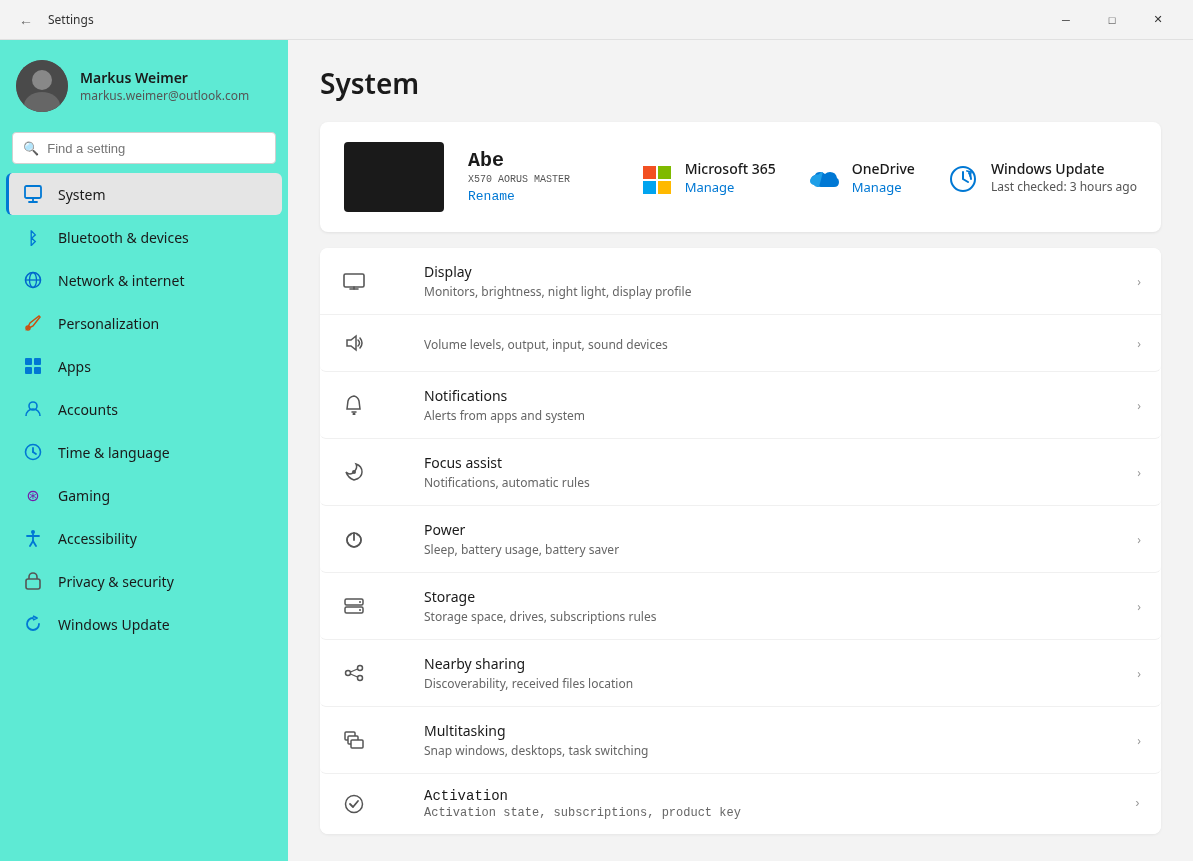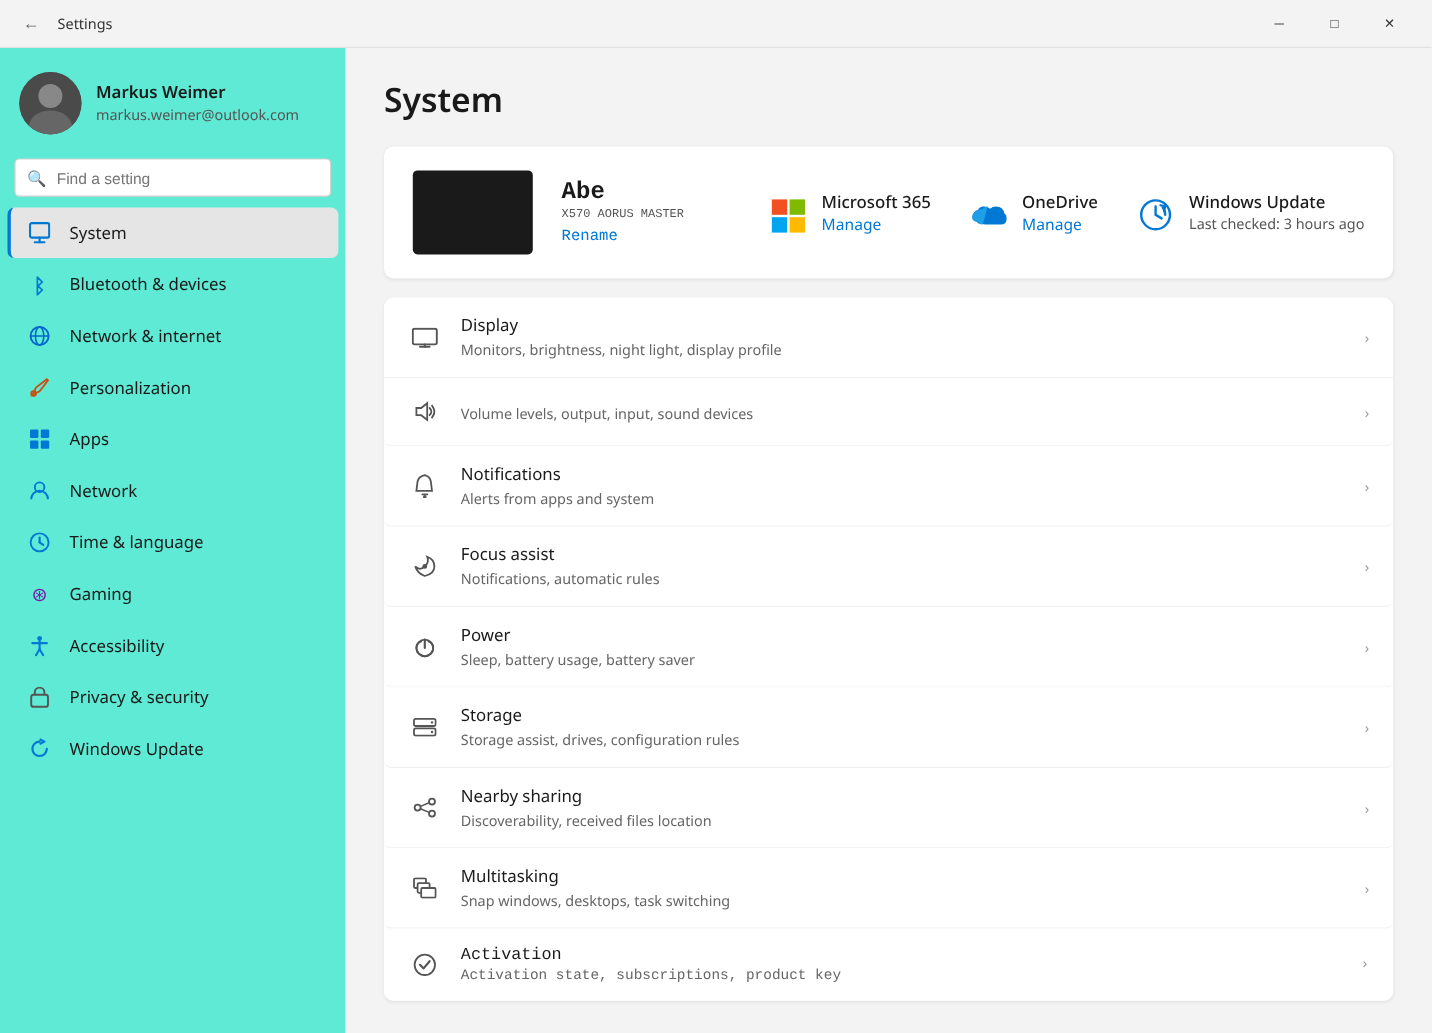--- a/index.html
+++ b/index.html
@@ -224,21 +224,21 @@
     .row-icon {
       width: 28px;
       height: 28px;
       display: flex;
       align-items: center;
       justify-content: center;
       color: #555;
       font-size: 18px;
       flex-shrink: 0;
     }
-    .row-text { flex: 1; }
+    .row-text { flex: 1; margin-left: 40px; }
     .row-title { font-size: 14px; color: #1a1a1a; font-weight: 400; }
     .row-desc { font-size: 12px; color: #666; margin-top: 2px; }
     .row-chevron { color: #999; font-size: 12px; }
 
     
     .icon-blue { color: #0078d4; }
 
     
     .content::-webkit-scrollbar { width: 6px; }
     .content::-webkit-scrollbar-track { background: transparent; }
@@ -345,21 +345,21 @@
         <span class="nav-label">Apps</span>
       </div>
 
       <div class="nav-item">
         <div class="nav-icon" style="color:#0078d4;">
           <svg width="18" height="18" viewBox="0 0 18 18" fill="none">
             <circle cx="9" cy="6" r="4" stroke="#0078d4" stroke-width="1.6" fill="none"></circle>
             <path d="M2 16c0-3.866 3.134-7 7-7s7 3.134 7 7" stroke="#0078d4" stroke-width="1.6" fill="none"></path>
           </svg>
         </div>
-        <span class="nav-label">Network</span>
+        <span class="nav-label">Accounts</span>
       </div>
 
       <div class="nav-item">
         <div class="nav-icon" style="color:#0078d4;">
           <svg width="18" height="18" viewBox="0 0 18 18" fill="none">
             <circle cx="9" cy="9" r="7.5" stroke="#0078d4" stroke-width="1.6" fill="none"></circle>
             <line x1="9" y1="5" x2="9" y2="9" stroke="#0078d4" stroke-width="1.8" stroke-linecap="round"></line>
             <line x1="9" y1="9" x2="12" y2="11" stroke="#0078d4" stroke-width="1.8" stroke-linecap="round"></line>
           </svg>
         </div>
@@ -544,21 +544,21 @@
         <div class="row-icon">
           <svg width="20" height="16" viewBox="0 0 20 16" fill="none">
             <rect x="1" y="1" width="18" height="6" rx="1.5" stroke="#555" stroke-width="1.5" fill="none"></rect>
             <rect x="1" y="9" width="18" height="6" rx="1.5" stroke="#555" stroke-width="1.5" fill="none"></rect>
             <circle cx="16" cy="4" r="1" fill="#555"></circle>
             <circle cx="16" cy="12" r="1" fill="#555"></circle>
           </svg>
         </div>
         <div class="row-text">
           <div class="row-title">Storage</div>
-          <div class="row-desc">Storage assist, drives, configuration rules</div>
+          <div class="row-desc">Storage space, drives, subscriptions rules</div>
         </div>
         <div class="row-chevron">›</div>
       </div>
 
       <div class="settings-row">
         <div class="row-icon">
           <svg width="20" height="18" viewBox="0 0 20 18" fill="none">
             <circle cx="4" cy="9" r="2.5" stroke="#555" stroke-width="1.5" fill="none"></circle>
             <circle cx="16" cy="4" r="2.5" stroke="#555" stroke-width="1.5" fill="none"></circle>
             <circle cx="16" cy="14" r="2.5" stroke="#555" stroke-width="1.5" fill="none"></circle>

